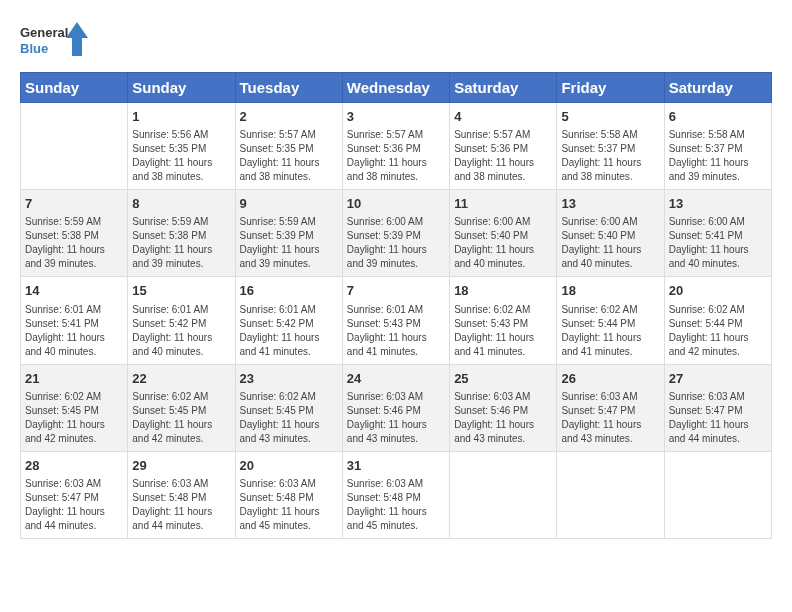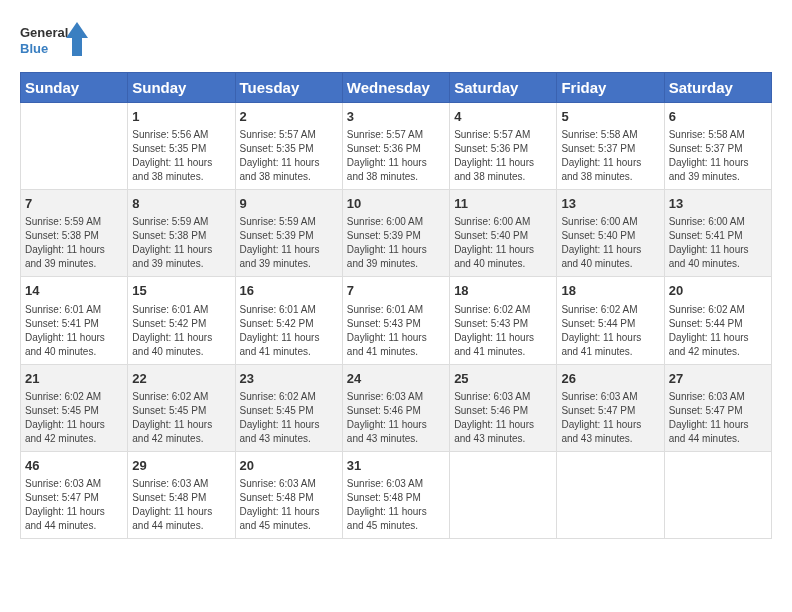--- a/index.html
+++ b/index.html
@@ -220,21 +220,21 @@
           <span class="day-number">26</span>
           <div class="cell-content">Sunrise: 6:03 AM<br>Sunset: 5:47 PM<br>Daylight: 11 hours and 43 minutes.</div>
         </td>
         <td>
           <span class="day-number">27</span>
           <div class="cell-content">Sunrise: 6:03 AM<br>Sunset: 5:47 PM<br>Daylight: 11 hours and 44 minutes.</div>
         </td>
       </tr>
       <tr>
         <td>
-          <span class="day-number">46</span>
+          <span class="day-number">28</span>
           <div class="cell-content">Sunrise: 6:03 AM<br>Sunset: 5:47 PM<br>Daylight: 11 hours and 44 minutes.</div>
         </td>
         <td>
           <span class="day-number">29</span>
           <div class="cell-content">Sunrise: 6:03 AM<br>Sunset: 5:48 PM<br>Daylight: 11 hours and 44 minutes.</div>
         </td>
         <td>
           <span class="day-number">20</span>
           <div class="cell-content">Sunrise: 6:03 AM<br>Sunset: 5:48 PM<br>Daylight: 11 hours and 45 minutes.</div>
         </td>

